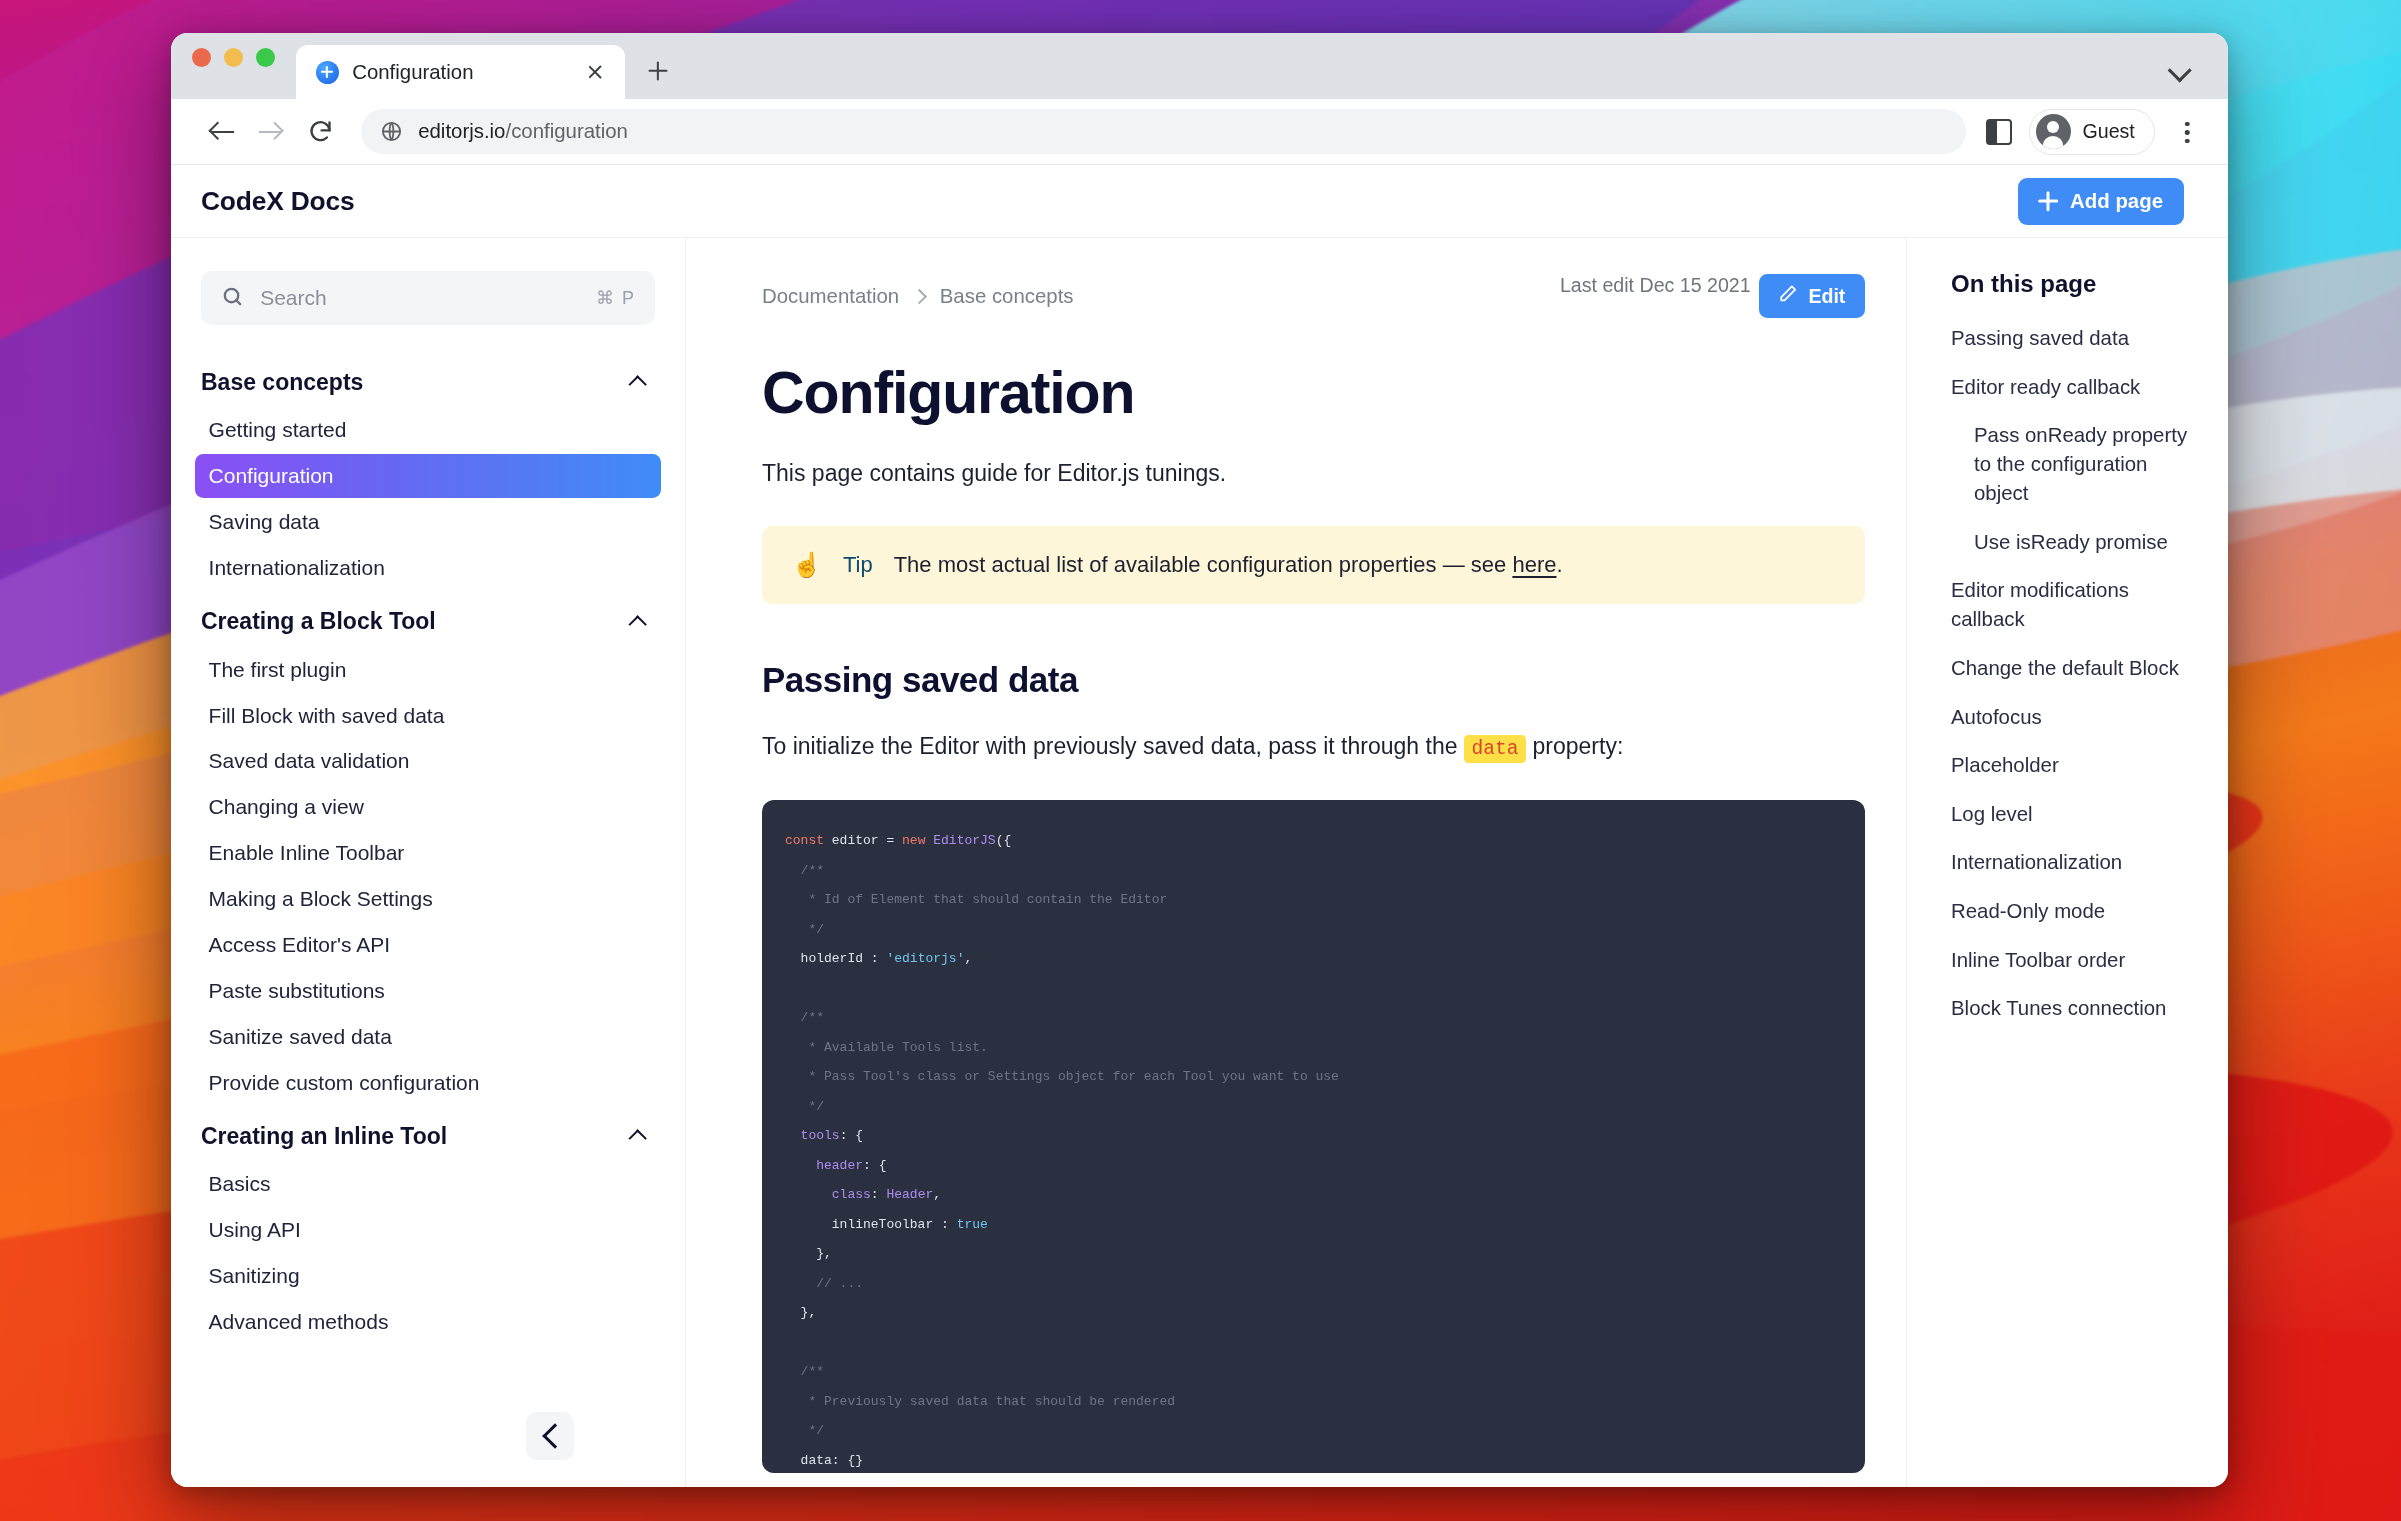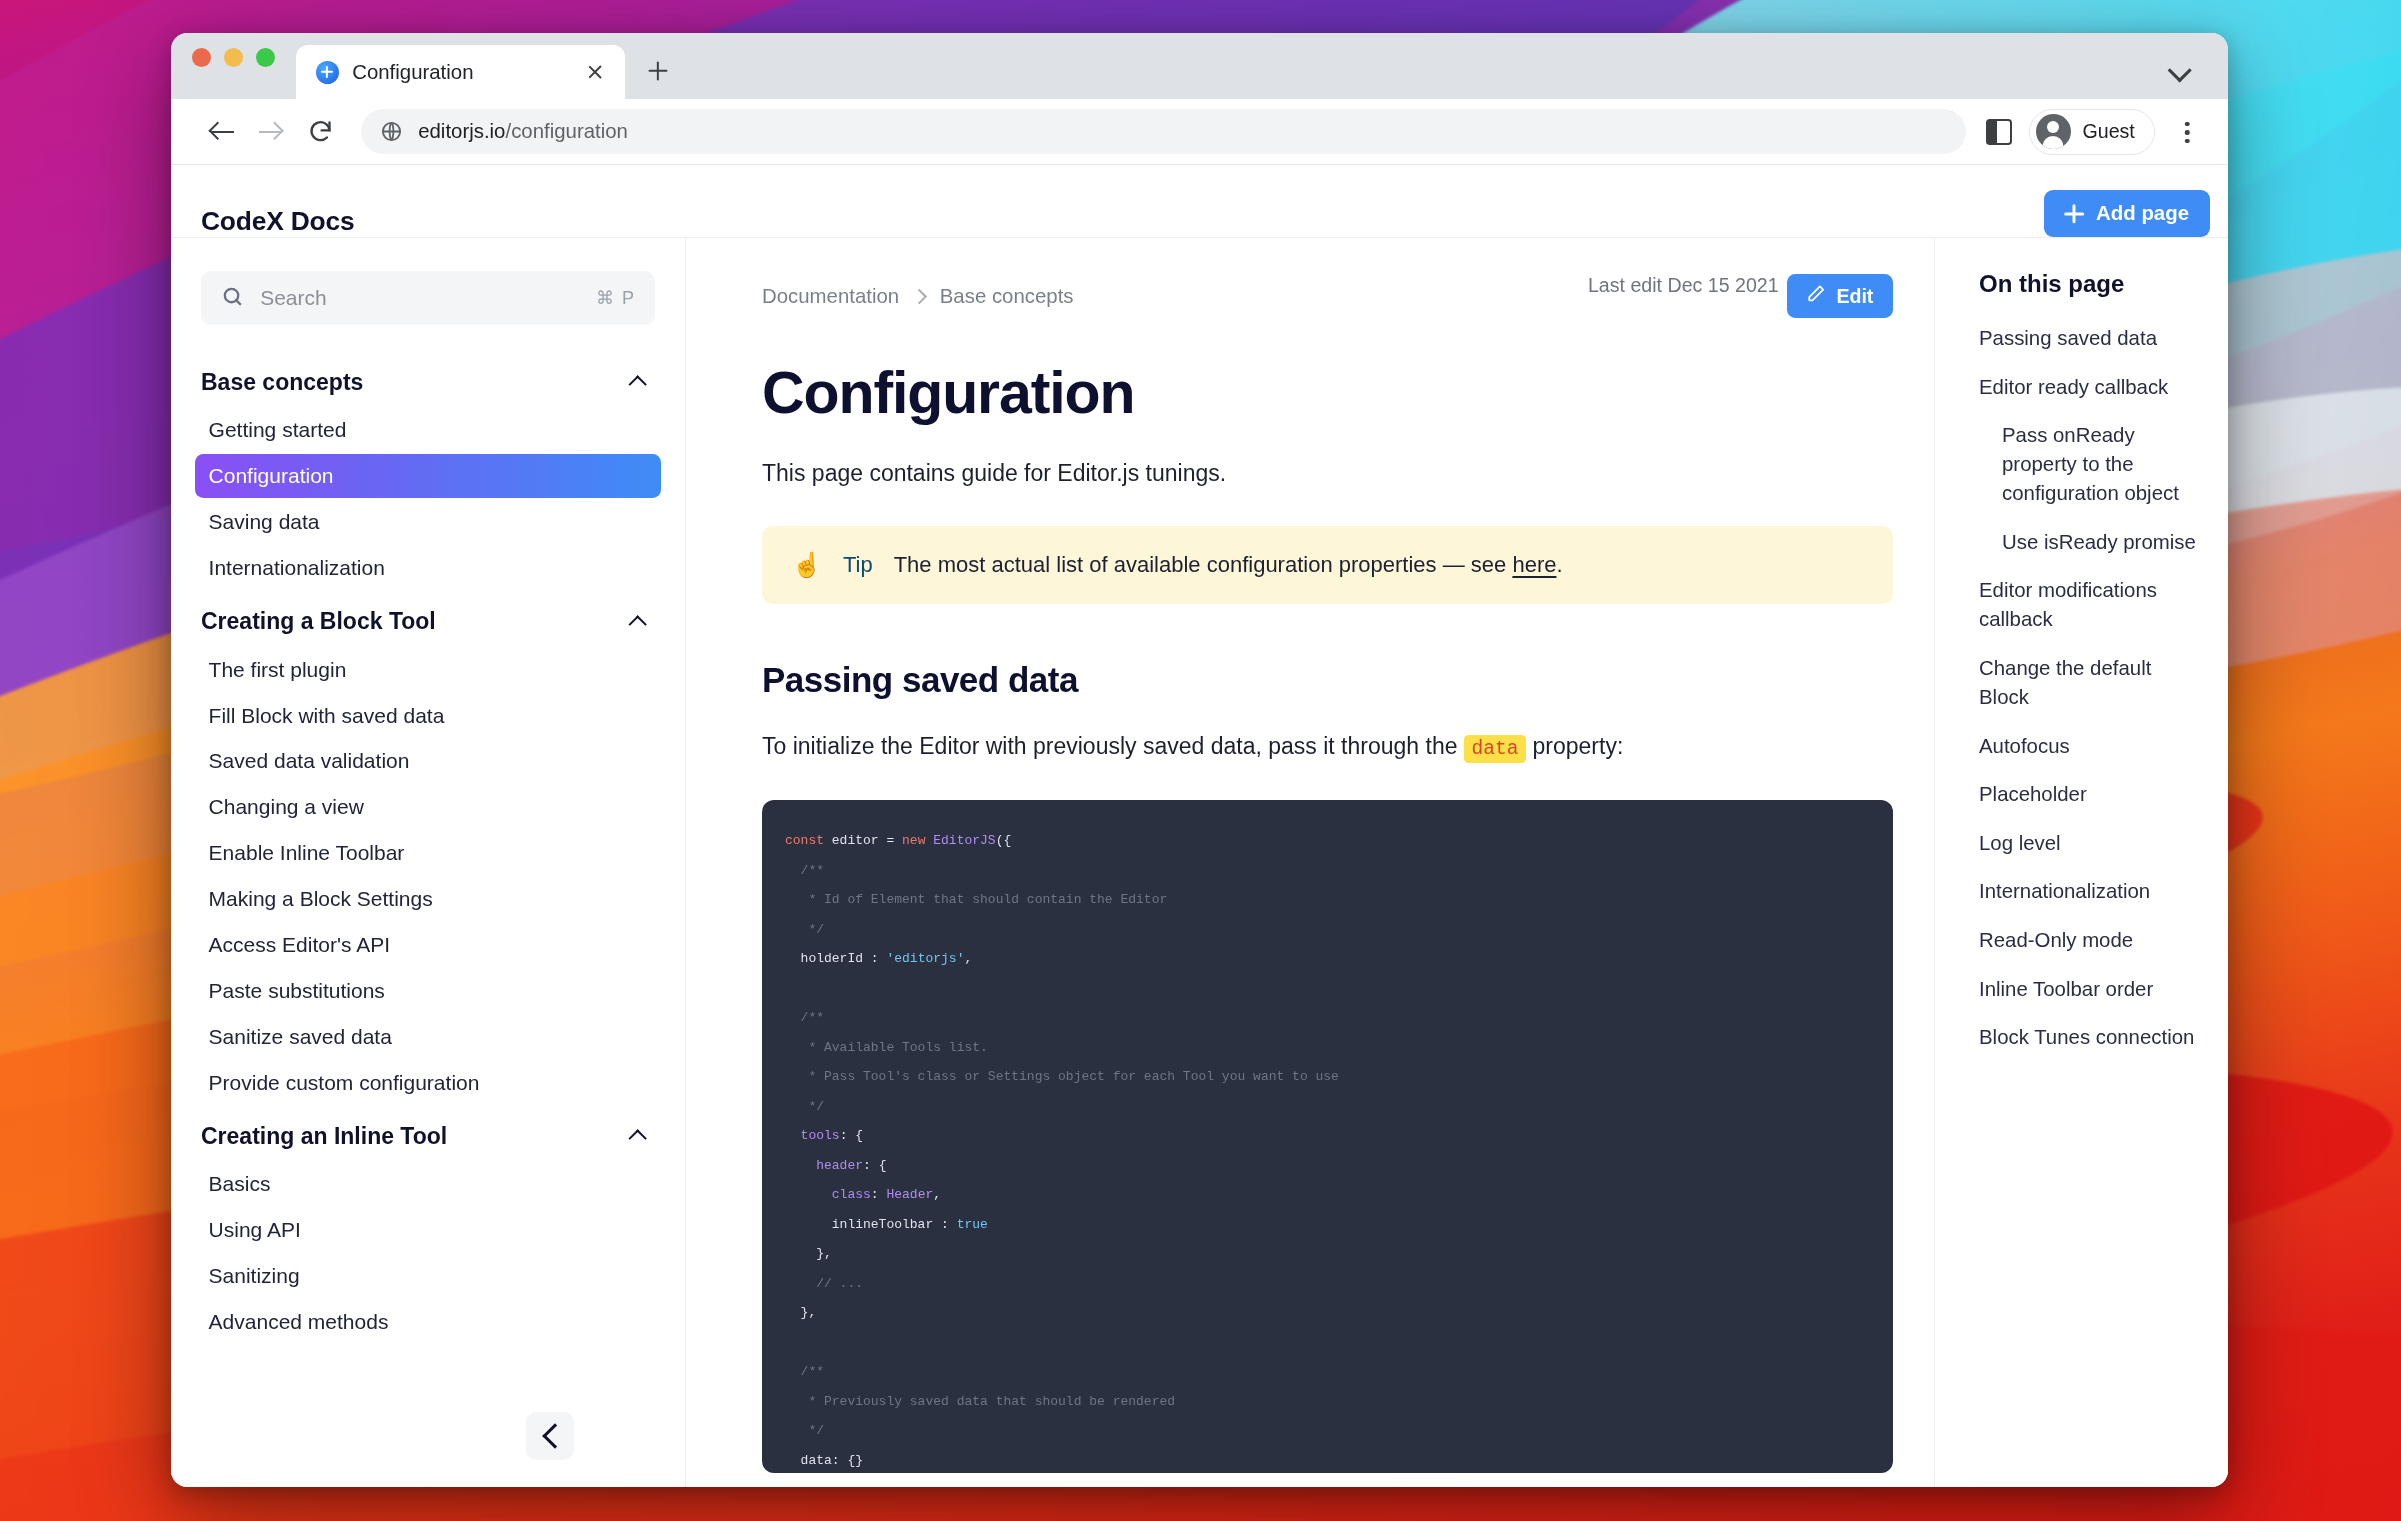--- a/index.html
+++ b/index.html
@@ -223,22 +223,22 @@
     width:4.5px;height:4.5px;border-radius:50%;background:#3c4043;
   }
   .kebab i:nth-child(1){ top:5.3px; }
   .kebab i:nth-child(2){ top:13.6px; }
   .kebab i:nth-child(3){ top:22px; }
 
   
   .app { flex:1; display:flex; flex-direction:column; min-height:0; background:#fff; }
   .app-header {
     height: 73px; flex:0 0 auto;
-    display:flex; align-items:flex-end; justify-content:space-between;
-    padding: 0 18px 0 30px;
+    display:flex; align-items:center; justify-content:space-between;
+    padding: 0 44px 0 30px;
     border-bottom: 0.8px solid #eceef0;
   }
   .brand { font-size: 26.4px; font-weight: 700; color:#10112c; letter-spacing:-0.2px; }
   .addpage {
     background:#3f8cf7; color:#fff; border:none; cursor:pointer;
     border-radius: 9px; height: 47px; padding: 0 21px;
     display:flex; align-items:center; gap: 12px;
     font-size: 20.4px; font-weight: 600; font-family: inherit;
   }
   .plus { position:relative; width: 19.6px; height: 19.6px; flex:0 0 auto; }
@@ -369,21 +369,21 @@
   }
   .tok-kw   { color:#f07a6a; }
   .tok-cls  { color:#b08cf0; }
   .tok-str  { color:#6fc7ef; }
   .tok-com  { color:#6e7585; }
   .tok-prop { color:#b08cf0; }
   .tok-bool { color:#6fc7ef; }
 
   
   .toc {
-    width: 294px; flex:0 0 auto;
+    width: 322px; flex:0 0 auto;
     border-left: 0.8px solid #eceef0;
     padding: 32px 27px 16px 44px;
     overflow:hidden;
   }
   .toc-title { font-size: 24px; font-weight: 700; color:#10112c; }
   .toc-list { margin-top: 26px; }
   .toc-item {
     font-size: 20.4px; color:#2a2d44; line-height: 29px;
     margin-bottom: 19.6px; cursor:pointer;
   }

